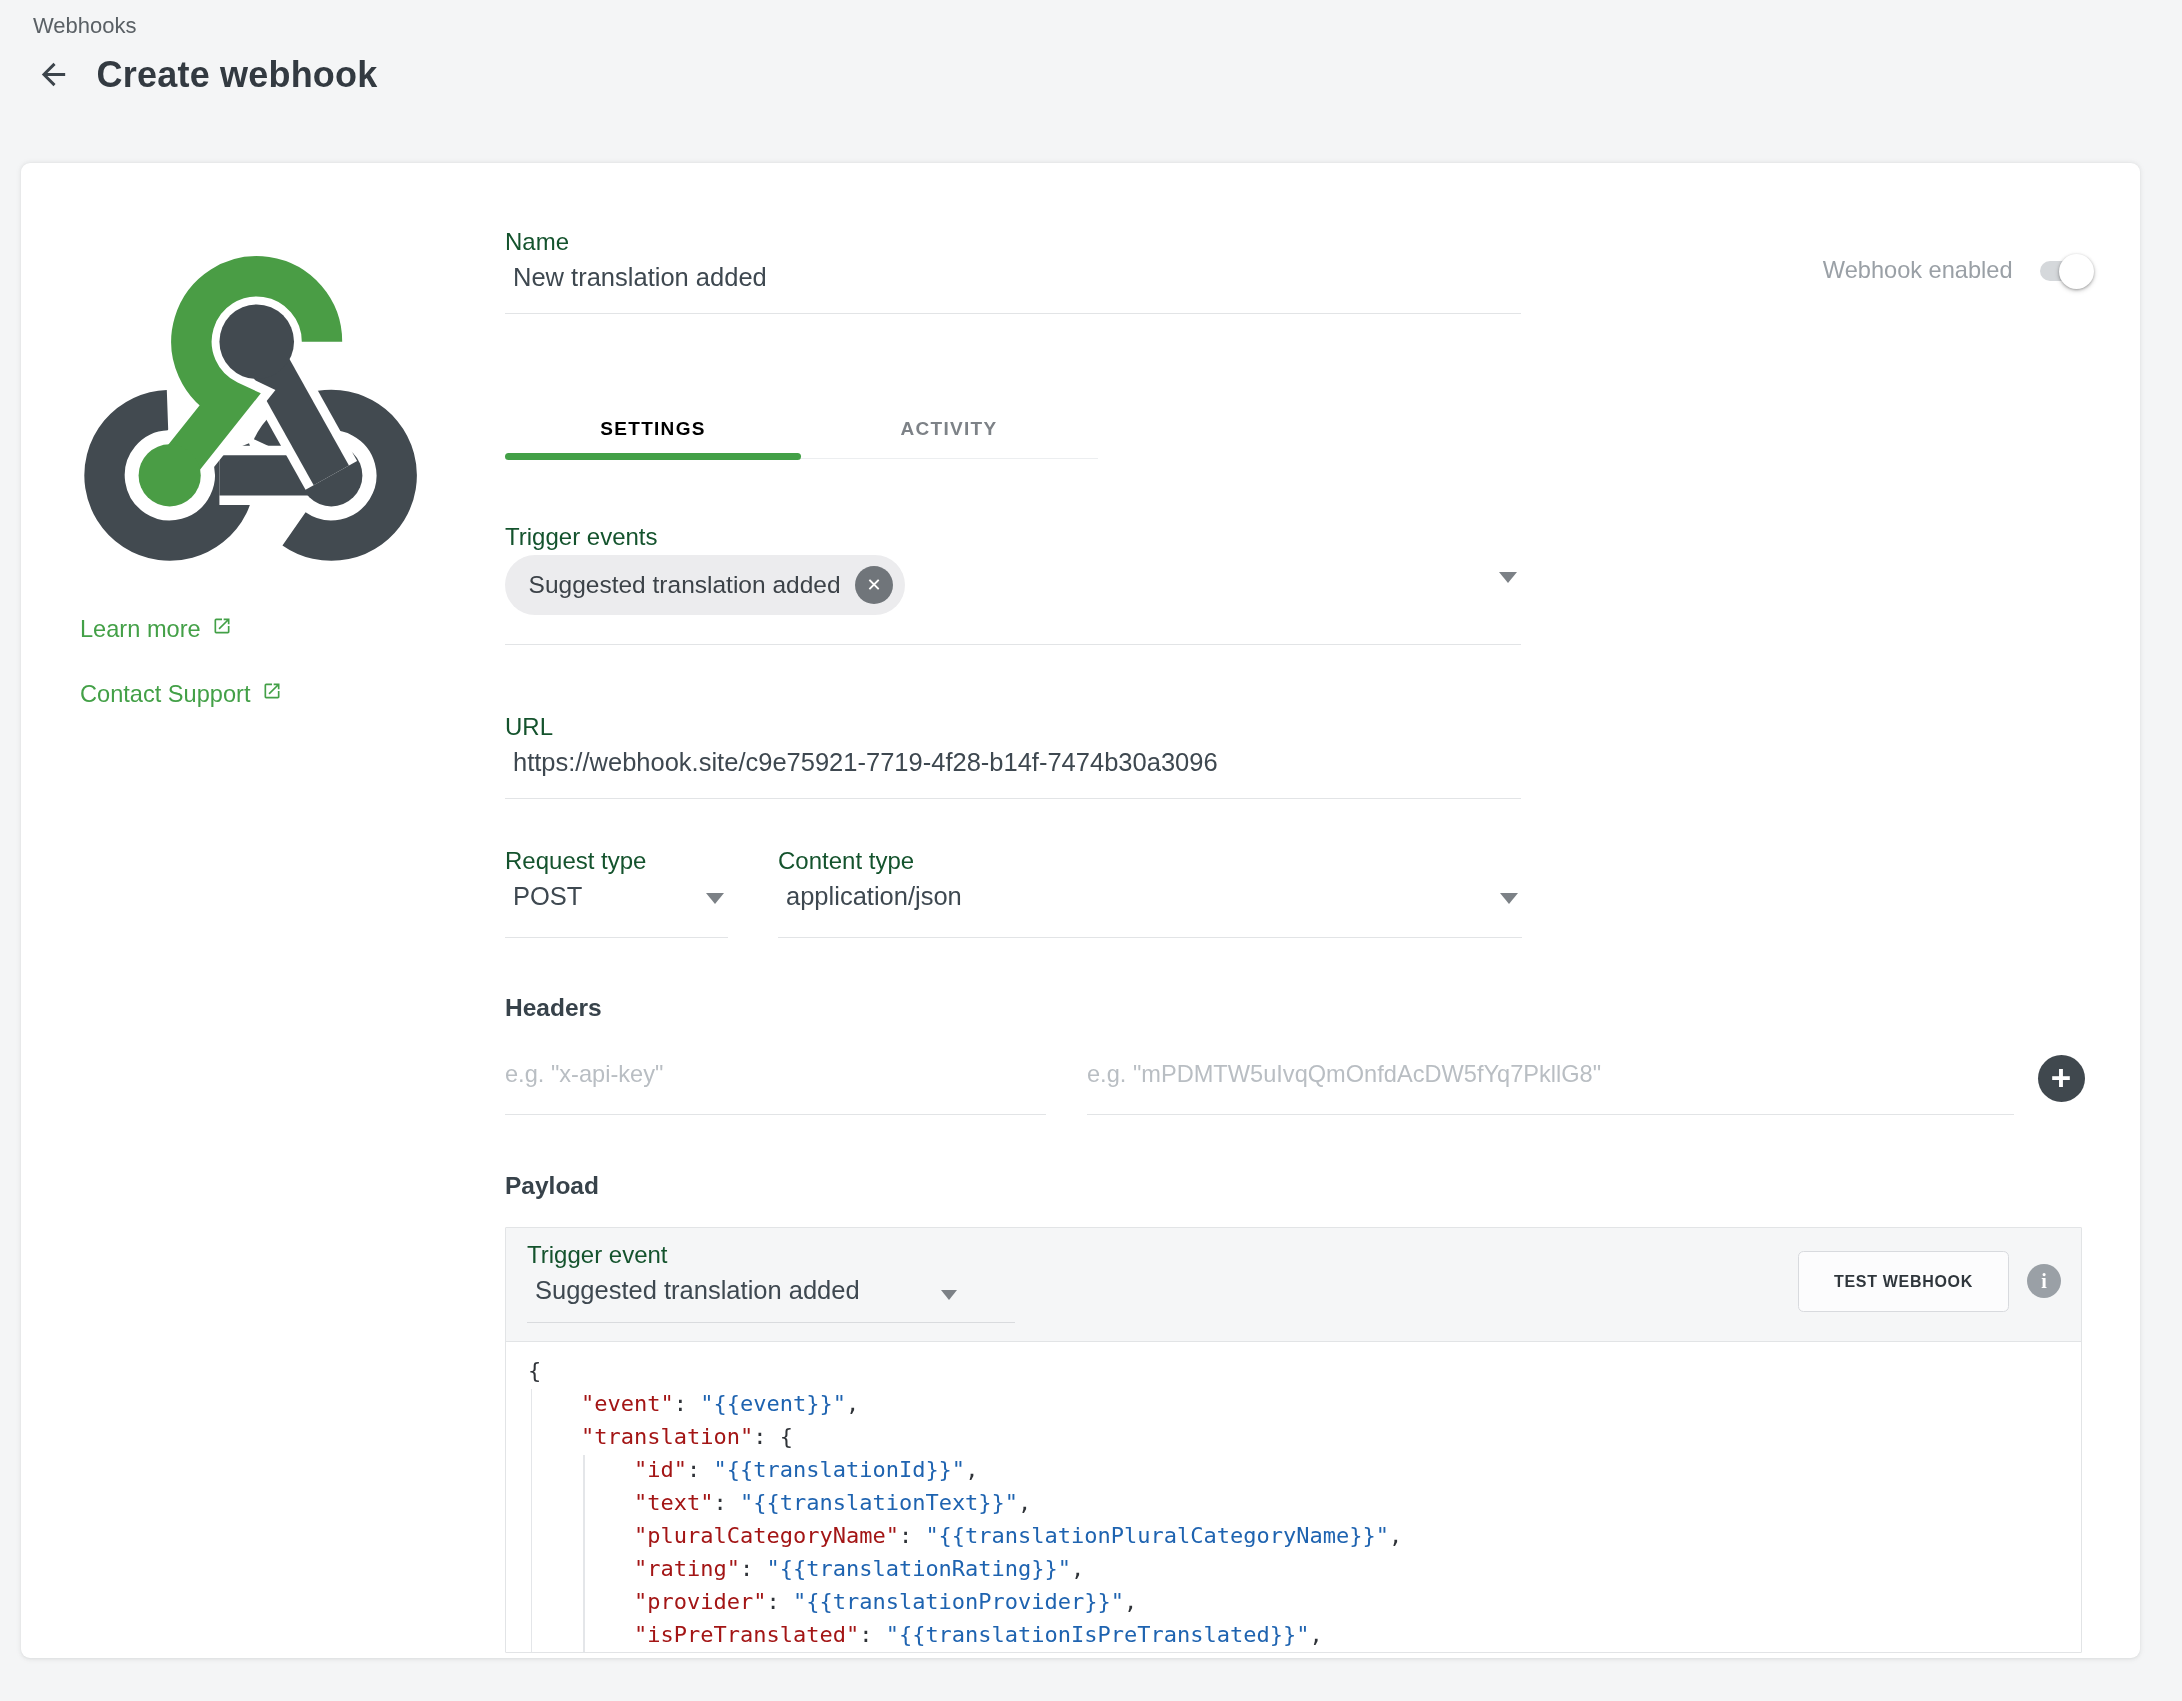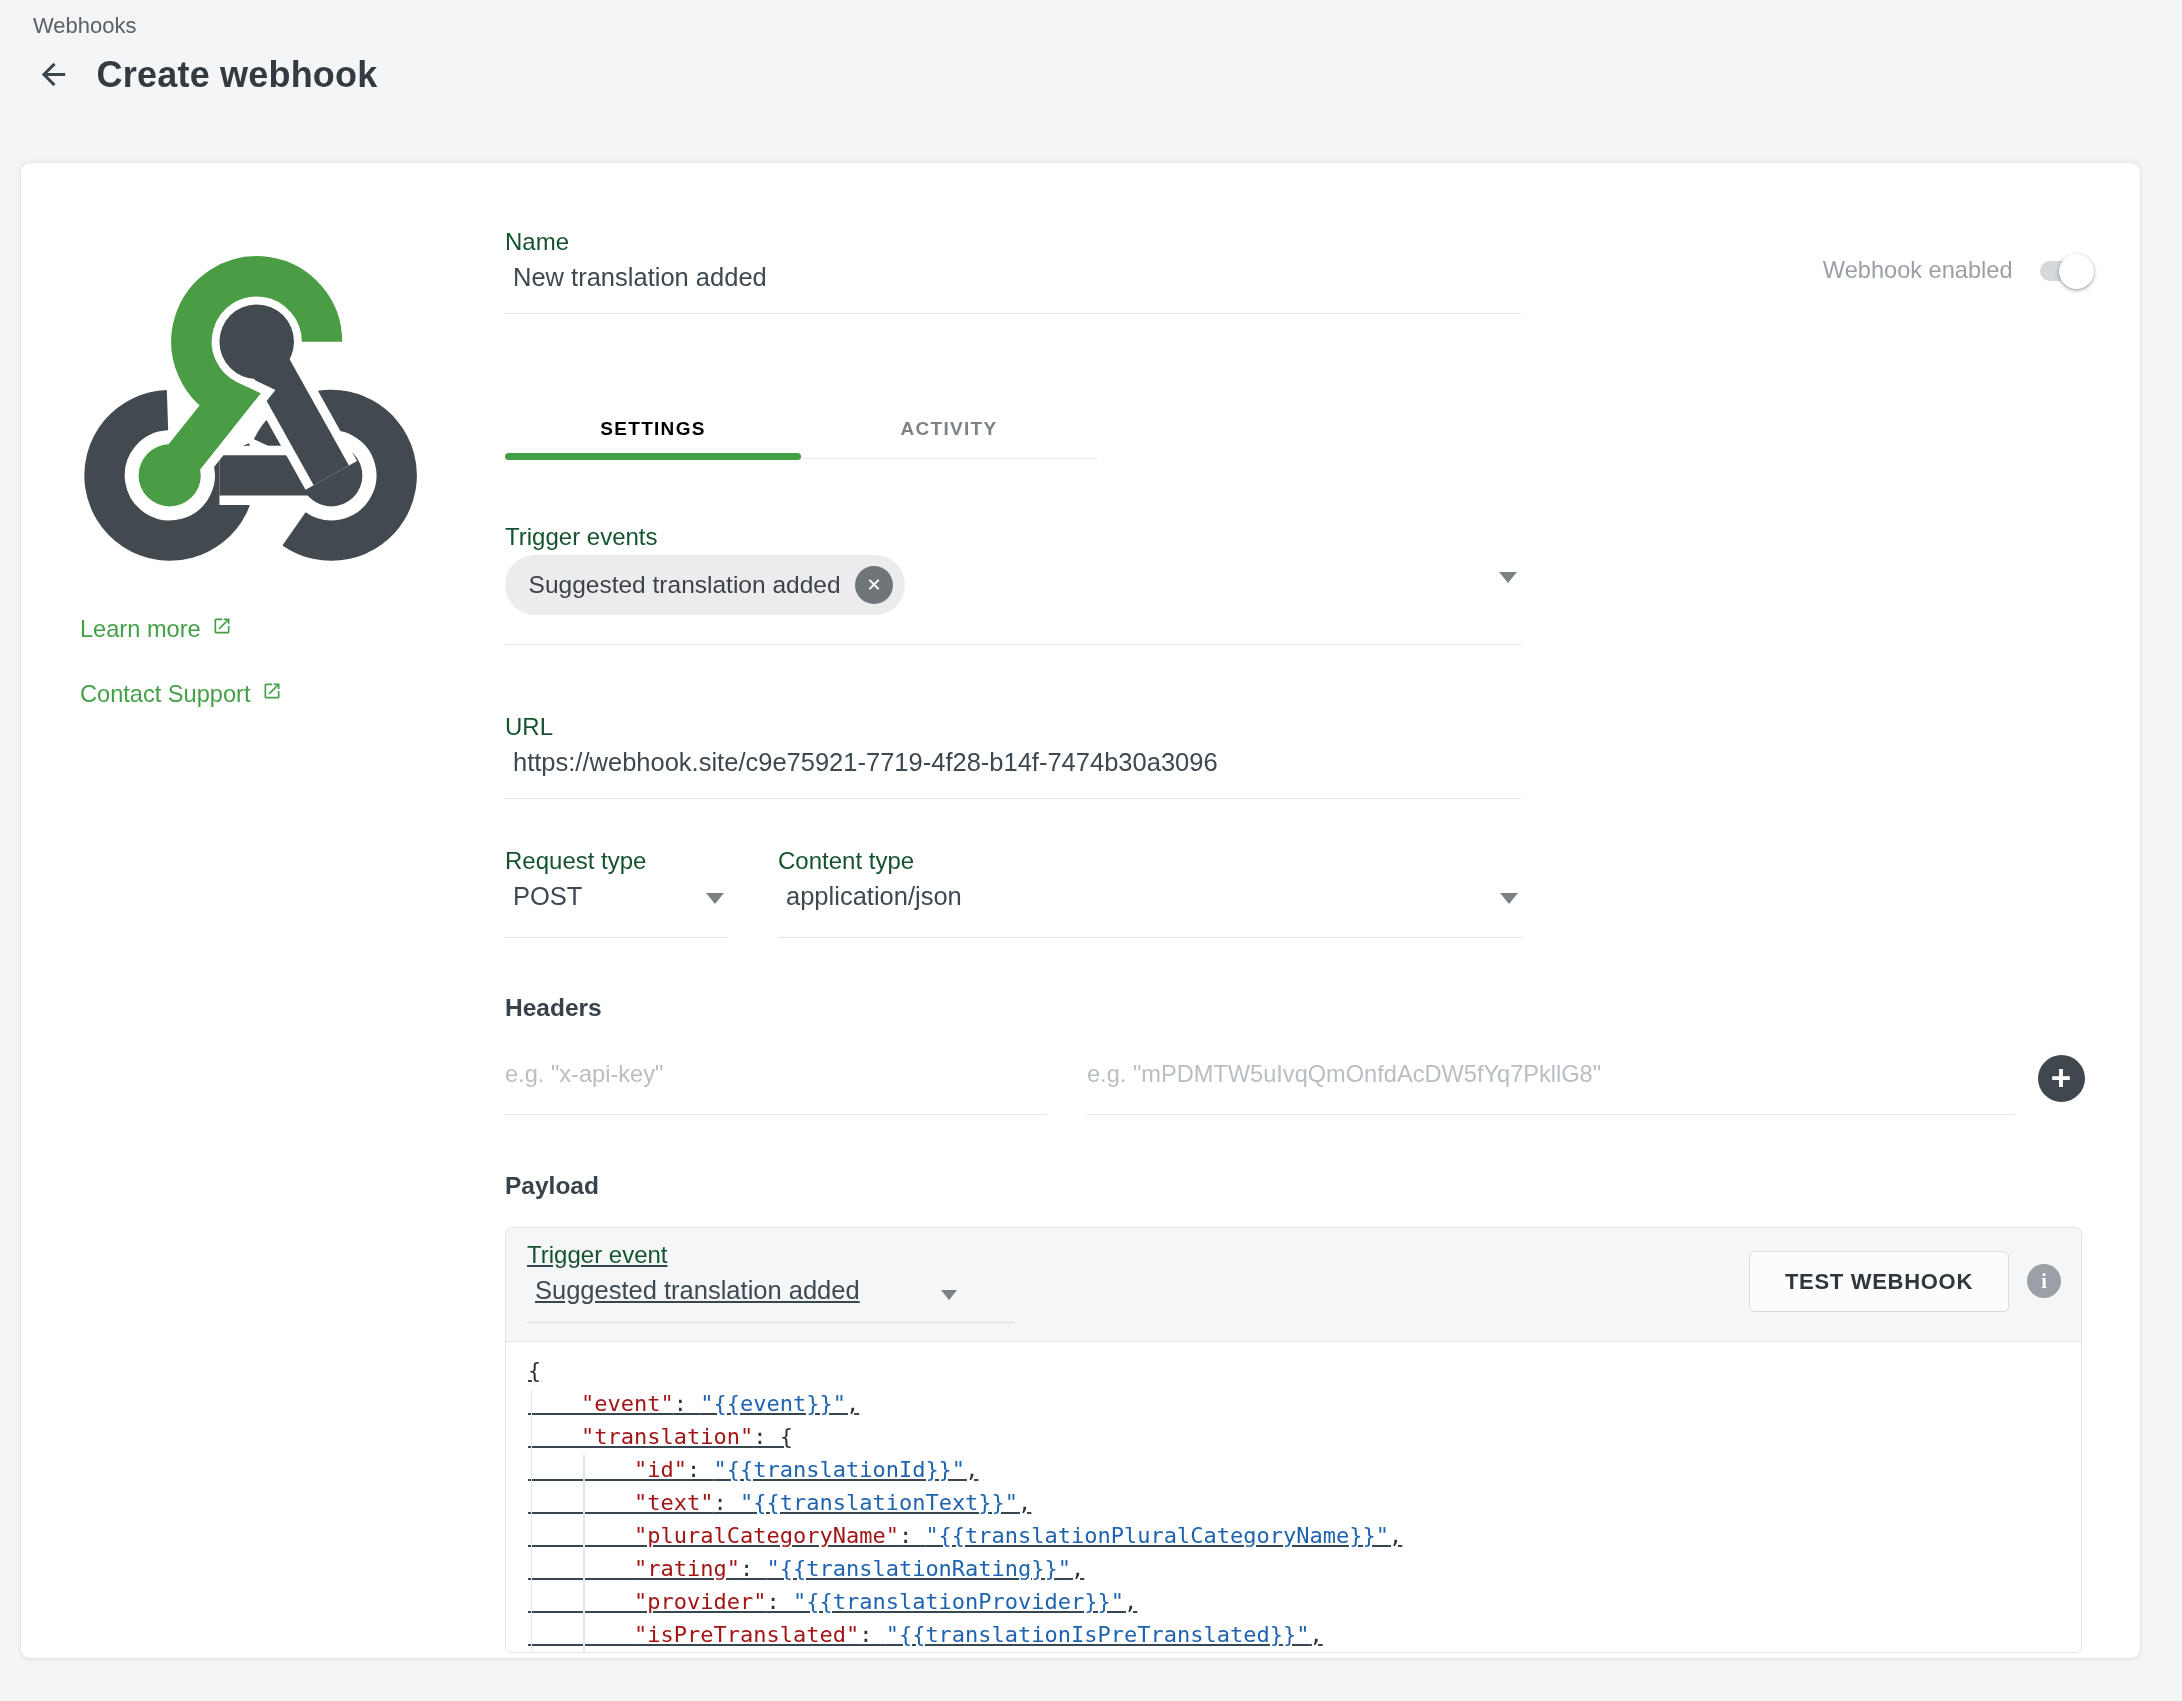--- a/index.html
+++ b/index.html
@@ -87,26 +87,26 @@
                padding:0 0 25.5px 0; border-bottom:0.9px solid #e2e4e6; font-family:"Liberation Sans","DejaVu Sans",sans-serif; }
   .hdr-input::placeholder { color:#b9bec3; opacity:1; }
   .hdr-key { width:541px; }
   .hdr-val { width:927px; margin-left:41px; }
   .add-btn { width:47px; height:47px; border-radius:50%; background:#40484e; color:#fff; display:flex; align-items:center;
              justify-content:center; font-size:35px; line-height:1; margin:0 0 12.7px 23.6px; cursor:pointer; flex:none;
              font-weight:bold; padding-bottom:3.6px; }
 
   
   .payload-title { margin-top:56px; }
-  .panel { margin-top:27px; width:1577px; border:0.9px solid #e2e4e6; border-radius:7px; background:#f5f6f7; overflow:hidden;text-decoration:underline; }
+  .panel { margin-top:27px; width:1577px; border:0.9px solid #e2e4e6; border-radius:1px; background:#f5f6f7; overflow:hidden; }
   .panel-header { height:113px; position:relative; padding:14.5px 0 0 21px; }
   .te-select { width:488px; padding-bottom:16.4px; border-bottom:0.9px solid #d9dbde; position:relative; }
   .te-select .dd-arrow { position:absolute; left:414px; top:47px; border-left-width:8.2px; border-right-width:8.2px; border-top-width:10px; }
   .test-btn { position:absolute; right:72px; top:23px; height:61px; padding:0 35px; background:#fcfcfd;
-              border:0.9px solid #d8dade; border-radius:5.5px; display:flex; align-items:center; font-size:22px;
+              border:0.9px solid #d8dade; border-radius:5.5px; display:flex; align-items:center; font-size:16px;
               font-weight:bold; letter-spacing:0.7px; color:#2f363c; cursor:pointer; }
   .info-badge { position:absolute; right:20px; top:36px; width:34px; height:34px; border-radius:50%; background:#9aa0a6;
                 color:#fff; display:flex; align-items:center; justify-content:center; font-size:20px; font-weight:bold;
                 cursor:pointer; font-family:"Liberation Serif","DejaVu Serif",serif; }
   .panel-code { background:#fff; border-top:0.9px solid #e2e4e6; padding:11.8px 0 0 22px; position:relative; height:311px; overflow:hidden; }
   .code { font-family:"DejaVu Sans Mono","Liberation Mono",monospace; font-size:22px; line-height:33px;
           color:#2f3338; white-space:pre; }
   .tok-k { color:#a31515; }
   .tok-v { color:#1e63b0; }
   .tok-p { color:#2f3338; }

